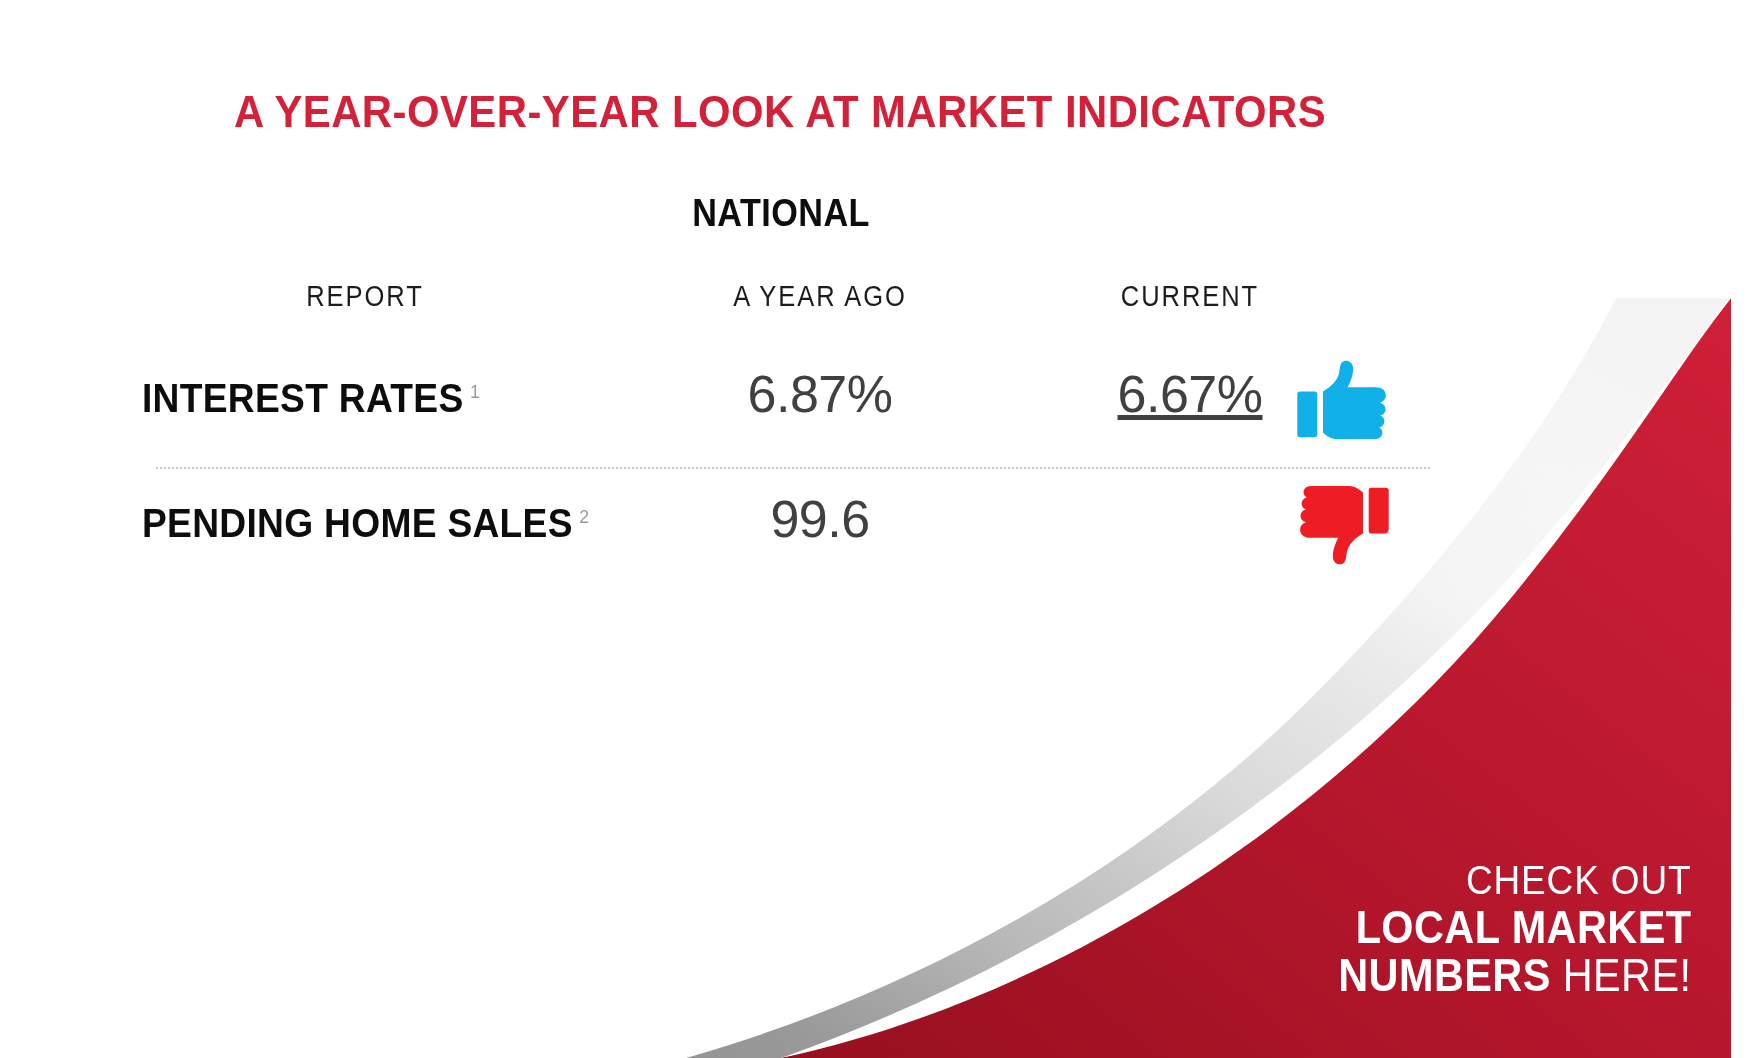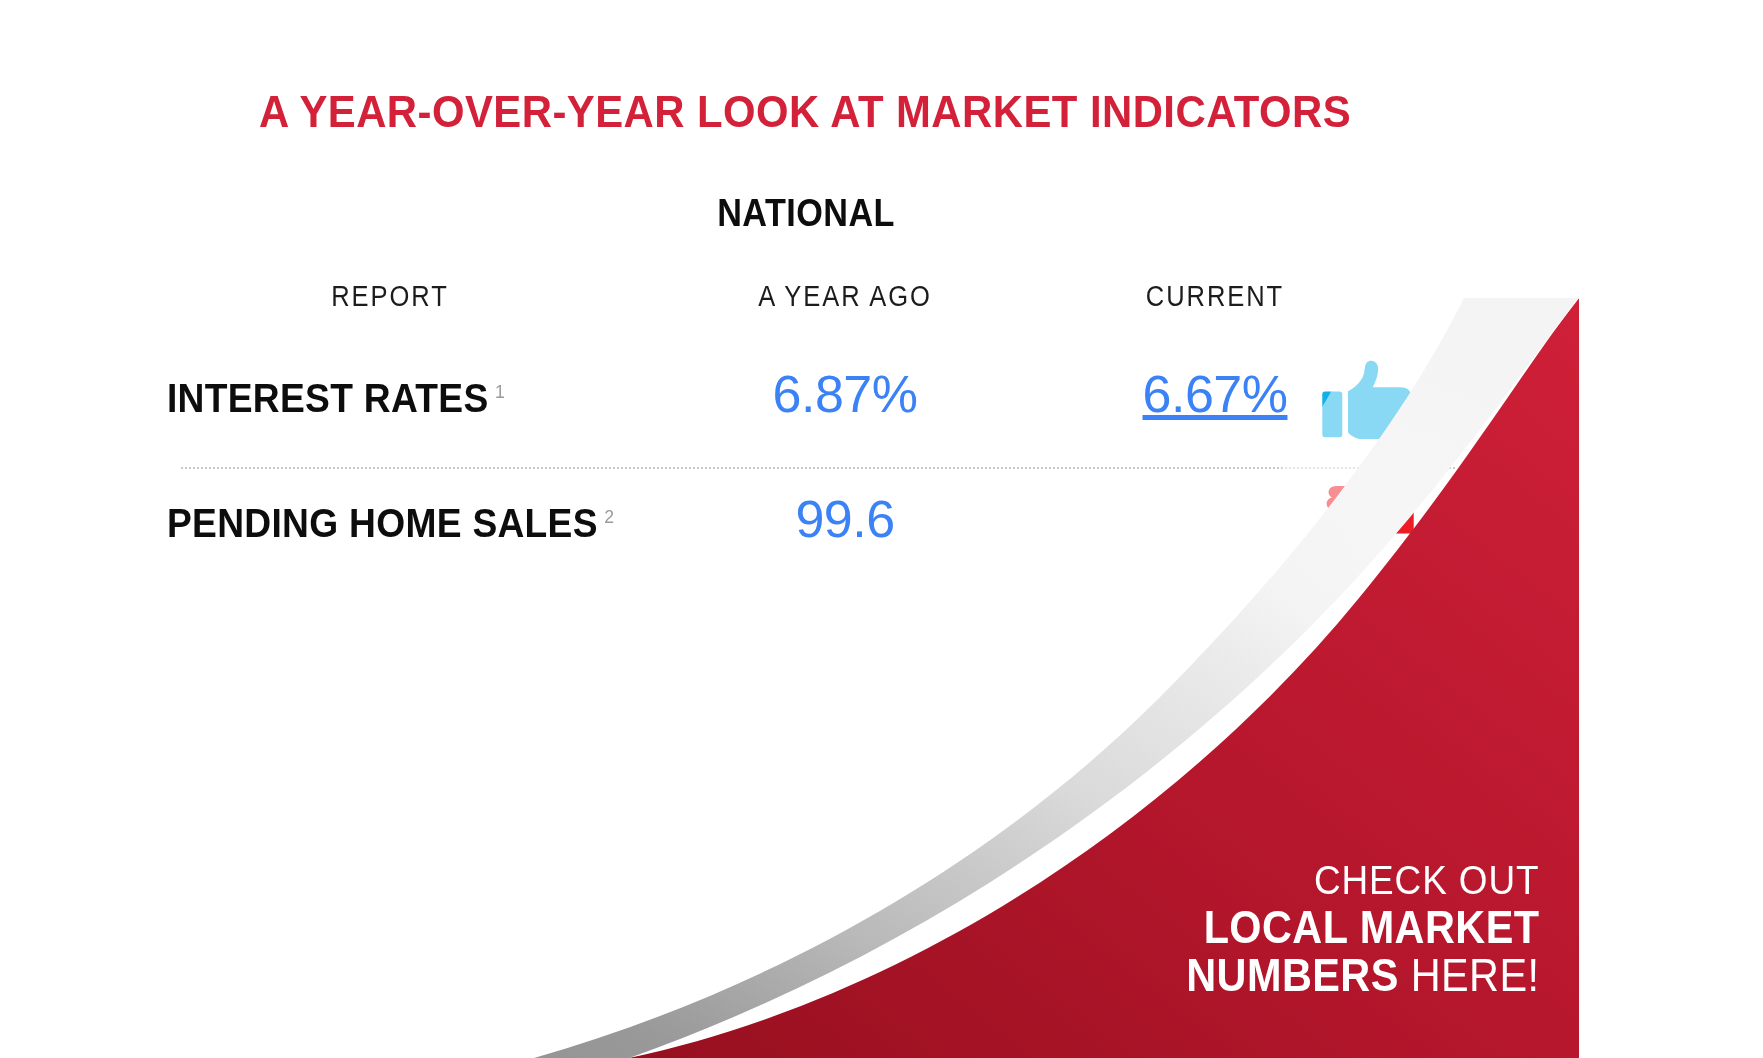--- a/index.html
+++ b/index.html
@@ -6,25 +6,24 @@
     margin: 0;
     padding: 0;
     background: #ffffff;
   }
   body {
     font-family: "Liberation Sans", sans-serif;
   }
 
   #infographic {
     position: relative;
-    width: 1554px;
+    width: 1731px;
     height: 1058px;
     background: #ffffff;
     overflow: hidden;
-    margin-left: 25px;
   }
 
   
   .title {
     position: absolute;
     top: 86px;
     left: 0;
     width: 1560px;
     text-align: center;
     font-family: "Liberation Sans Narrow", "Liberation Sans", sans-serif;
@@ -115,21 +114,21 @@
     letter-spacing: 0;
   }
 
   .cell-value {
     position: absolute;
     top: 22px;
     font-family: "Liberation Sans", sans-serif;
     font-weight: normal;
     font-size: 52px;
     letter-spacing: -0.5px;
-    color: #3b82f6;
+    color: #404040;
     text-align: center;
     white-space: nowrap;
   }
   .cell-value.v-past    { left: 540px; width: 280px; }
   .cell-value.v-current { left: 900px; width: 300px; text-decoration: underline; }
 
   .trend-icon {
     position: absolute;
     left: 1155px;
     top: 18px;

